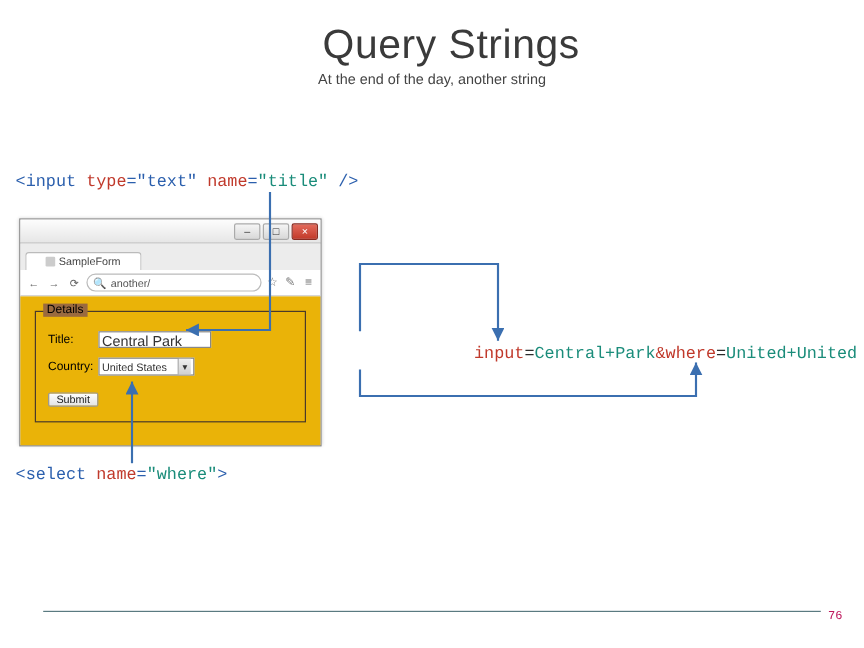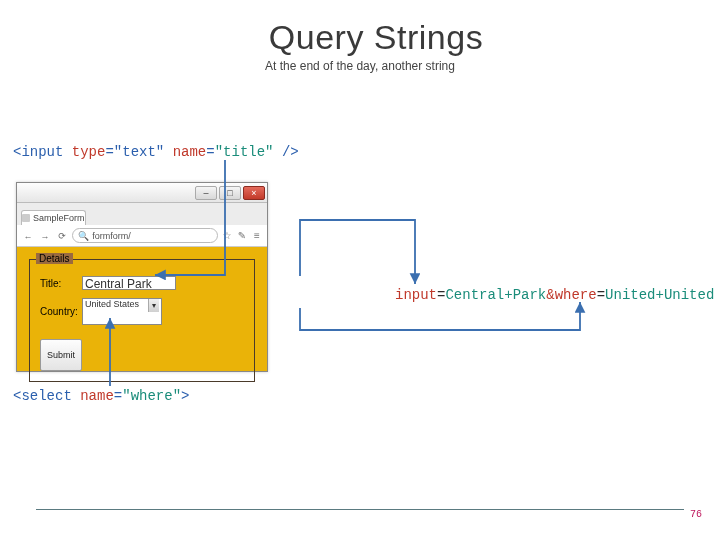--- a/index.html
+++ b/index.html
@@ -82,21 +82,21 @@
     display: flex;
     align-items: flex-end;
     padding-left: 4px;
   }
   .tab {
     background: #fff;
     border: 1px solid #bbb;
     border-bottom: none;
     border-radius: 3px 3px 0 0;
     font-size: 9px;
-    padding: 2px 0;
+    padding: 2px 16px;
     display: flex;
     align-items: center;
     gap: 3px;
     color: #444;
   }
   .tab .favicon {
     width: 8px; height: 8px; background: #ccc; border-radius: 1px;
   }
   .url-row {
     height: 22px;
@@ -165,43 +165,44 @@
     width: 94px;
     height: 14px;
     border: 1px solid #888;
     background: #fff;
     font-size: 12px;
     padding: 0 2px;
     color: #333;
   }
   .select-input {
     width: 80px;
-    height: 27px;
+    height: 15px;
     border: 1px solid #888;
     background: #fff;
     font-size: 9px;
     padding: 0 2px;
     color: #333;
     display: flex;
+    align-items: center;
     justify-content: space-between;
   }
   .select-arrow {
     width: 11px;
     height: 13px;
     background: linear-gradient(#f0f0f0,#d0d0d0);
     border-left: 1px solid #aaa;
     font-size: 8px;
     text-align: center;
     line-height: 13px;
     color: #333;
   }
   .submit-btn {
     margin-top: 6px;
     font-size: 9px;
-    padding: 10px 6px;
+    padding: 0 6px;
     background: linear-gradient(#fdfdfd,#e4e4e4);
     border: 1px solid #999;
     border-radius: 2px;
     color: #222;
     display: inline-block;
   }
 
   
   .overlay {
     position: absolute;
@@ -248,21 +249,21 @@
       <div class="favicon"></div>
       <span>SampleForm</span>
     </div>
   </div>
   <div class="url-row">
     <div class="nav-btn">←</div>
     <div class="nav-btn">→</div>
     <div class="nav-btn">⟳</div>
     <div class="url-bar">
       <span class="mag">🔍</span>
-      <span>formform/</span>
+      <span>another/</span>
     </div>
     <div class="tool-icon">☆</div>
     <div class="tool-icon">✎</div>
     <div class="tool-icon">≡</div>
   </div>
   <div class="page-area">
     <div class="details-box">
       <div class="details-legend">Details</div>
       <div class="field-row">
         <div class="field-label">Title:</div>

